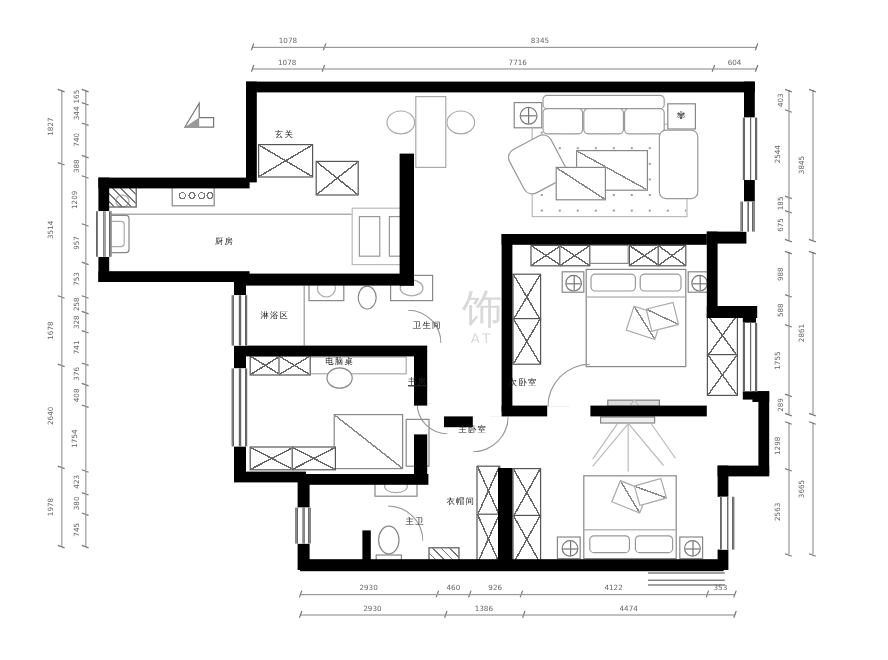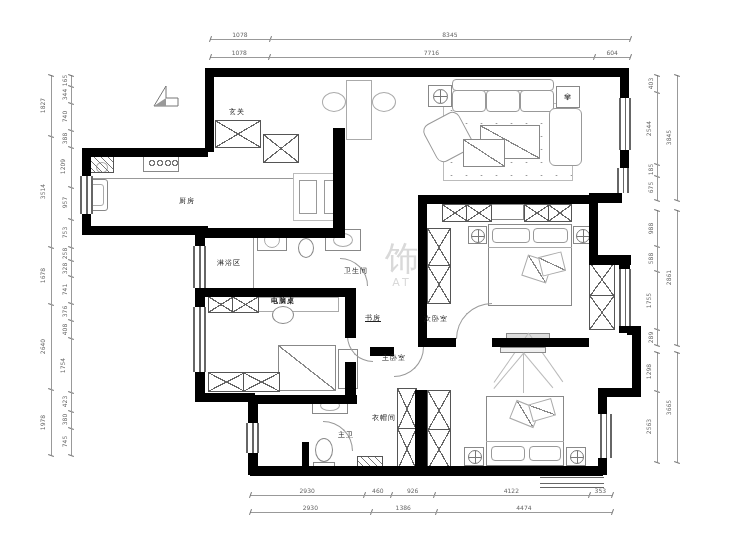--- a/index.html
+++ b/index.html
@@ -215,22 +215,22 @@
   <div class="furn" style="left:312px;top:397px;width:36px;height:17px;"></div>
   <div class="furn ellipse" style="left:320px;top:400px;width:20px;height:11px;border-color:#aaa;"></div>
   <div class="furn" style="left:313px;top:462px;width:22px;height:6px;"></div>
   <div class="furn ellipse" style="left:315px;top:438px;width:18px;height:24px;"></div>
   <div class="door q-tr" style="left:323px;top:421px;width:30px;height:30px;"></div>
 
   <div class="lbl" style="left:237px;top:112px;">玄关</div>
   <div class="lbl" style="left:187px;top:201px;">厨房</div>
   <div class="lbl" style="left:229px;top:263px;">淋浴区</div>
   <div class="lbl" style="left:356px;top:271px;">卫生间</div>
-  <div class="lbl" style="left:283px;top:301px;font-weight:bold;">电脑桌</div>
-  <div class="lbl" style="left:373px;top:318px;text-decoration:underline;">书房</div>
+  <div class="lbl" style="left:283px;top:301px;">电脑桌</div>
+  <div class="lbl" style="left:348px;top:318px;text-decoration:underline;">书房</div>
   <div class="lbl" style="left:436px;top:319px;">次卧室</div>
   <div class="lbl" style="left:394px;top:358px;">主卧室</div>
   <div class="lbl" style="left:384px;top:418px;">衣帽间</div>
   <div class="lbl" style="left:346px;top:435px;">主卫</div>
 
   <div class="hdim" style="left:210px;top:30px;width:420px;">
     <div class="seg" style="flex-grow:1078">
         <span>1078</span>
       </div>
     <div class="seg" style="flex-grow:8345">

